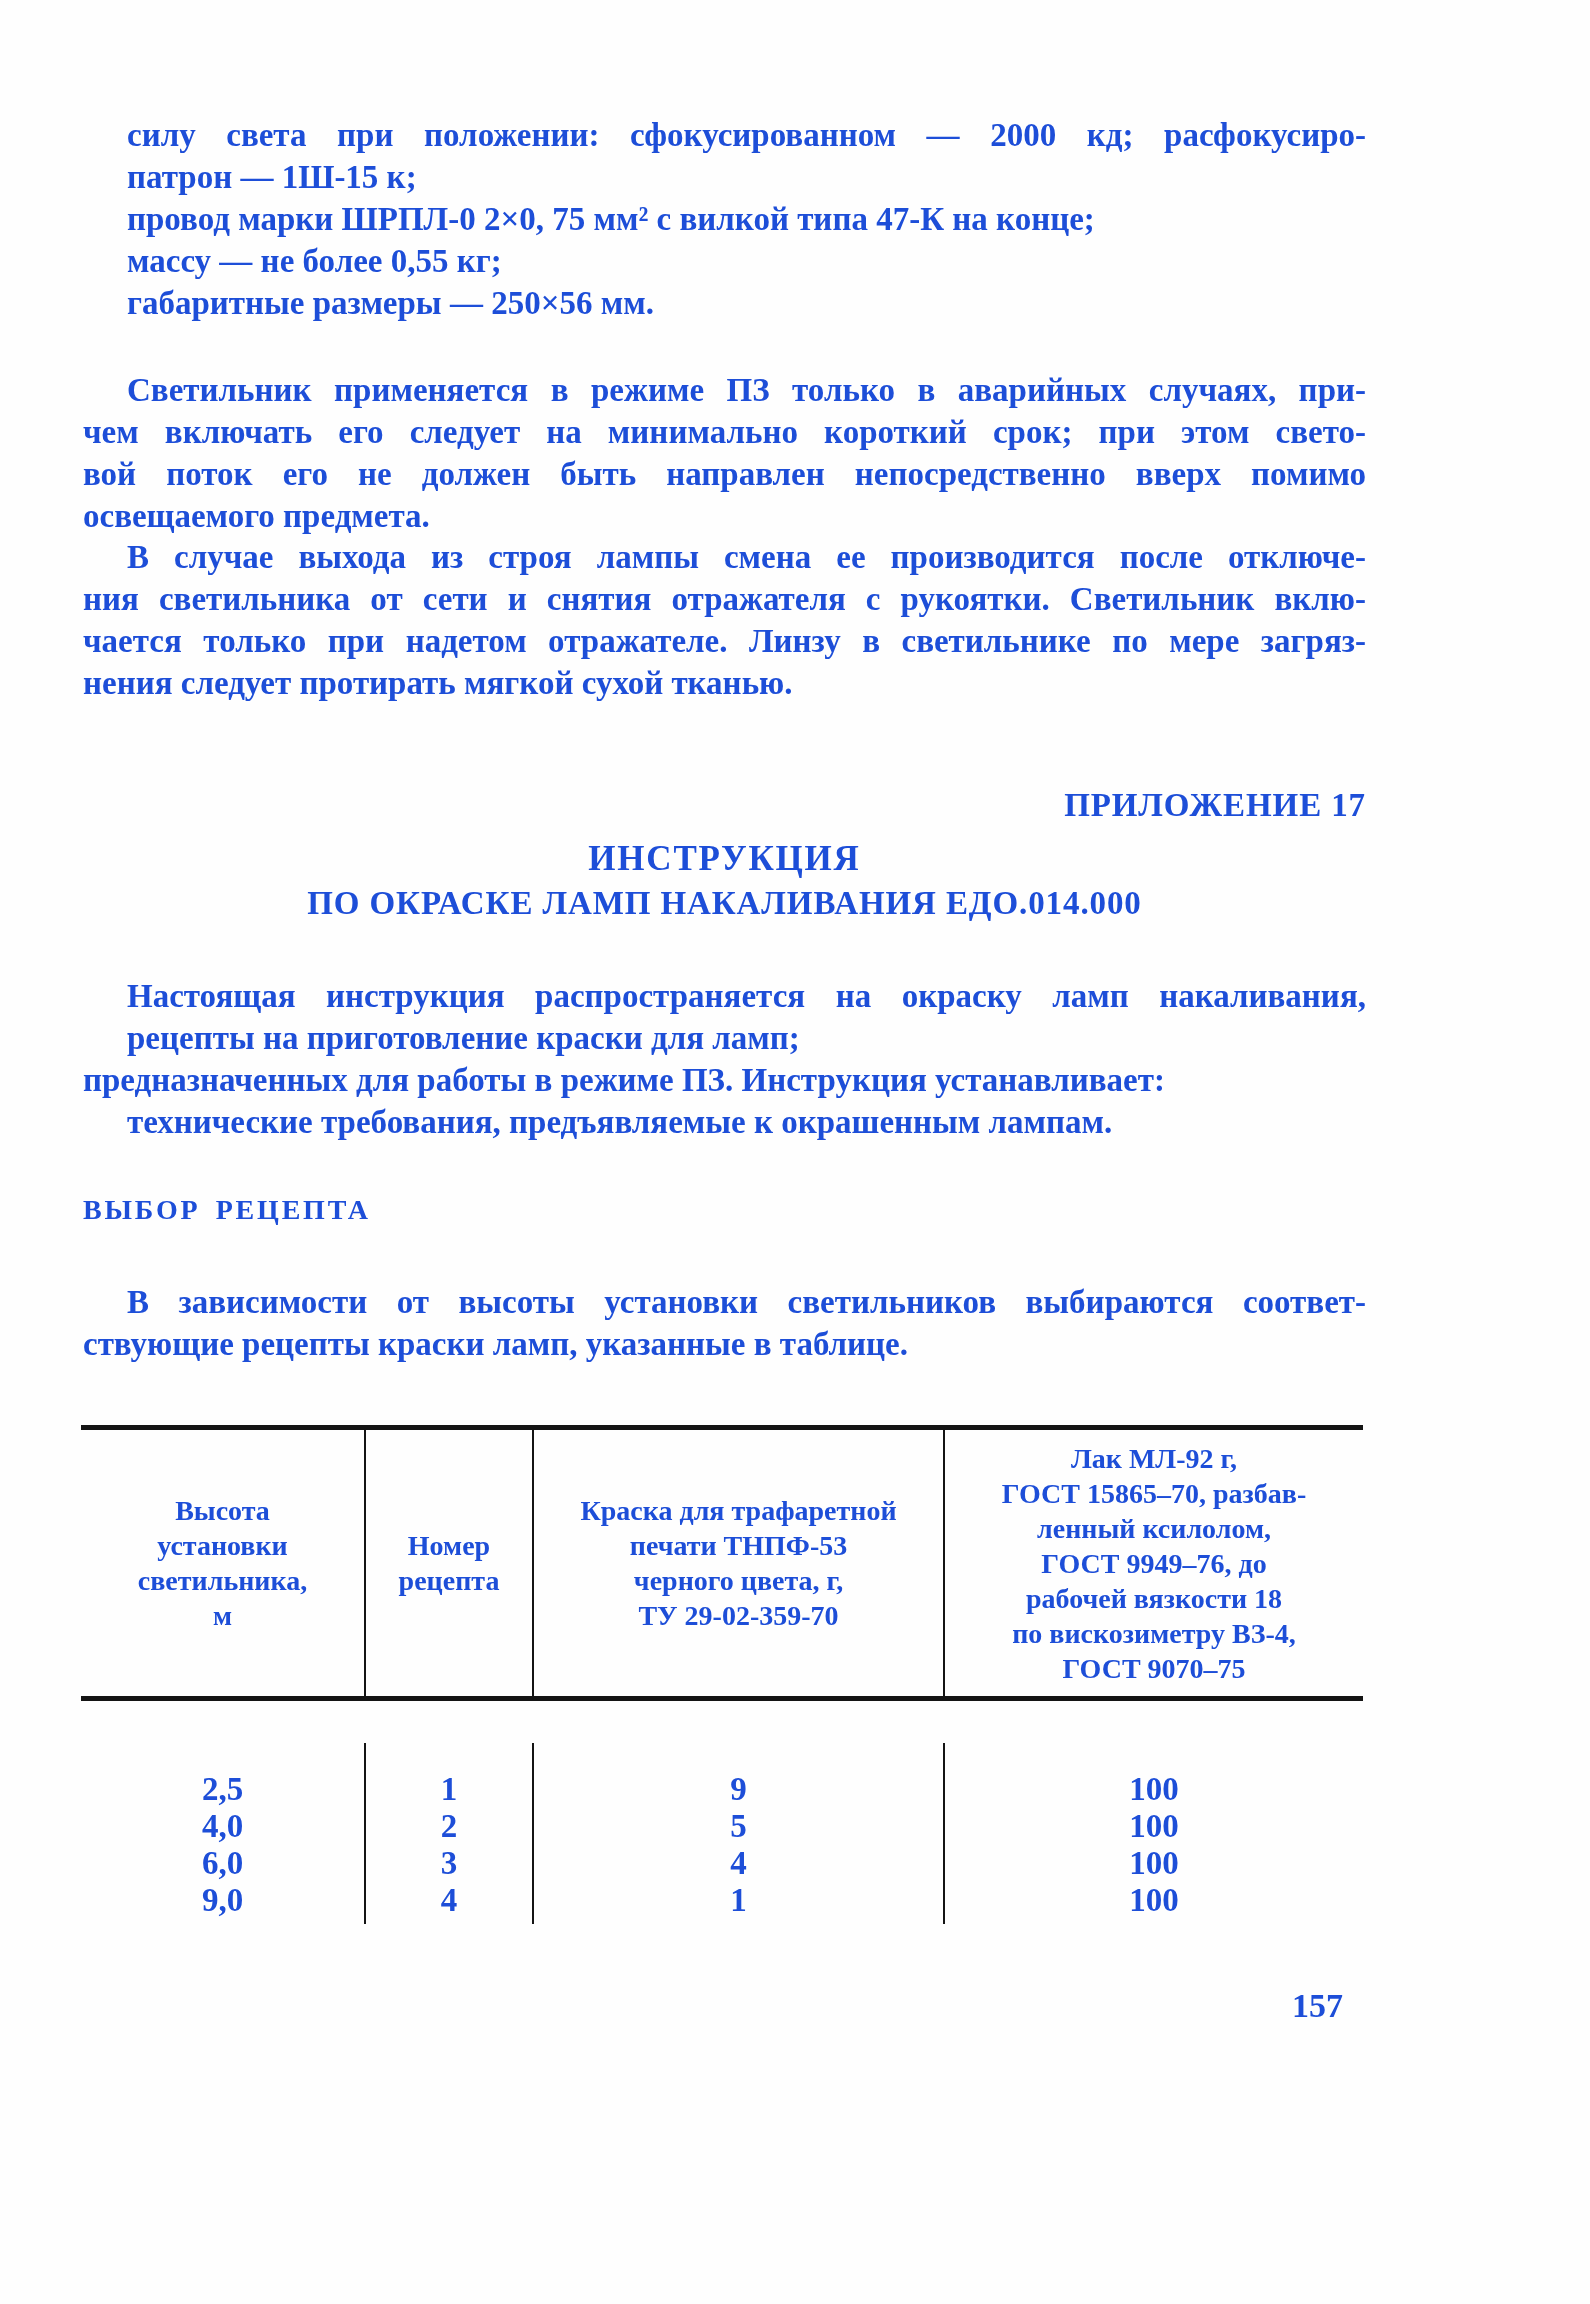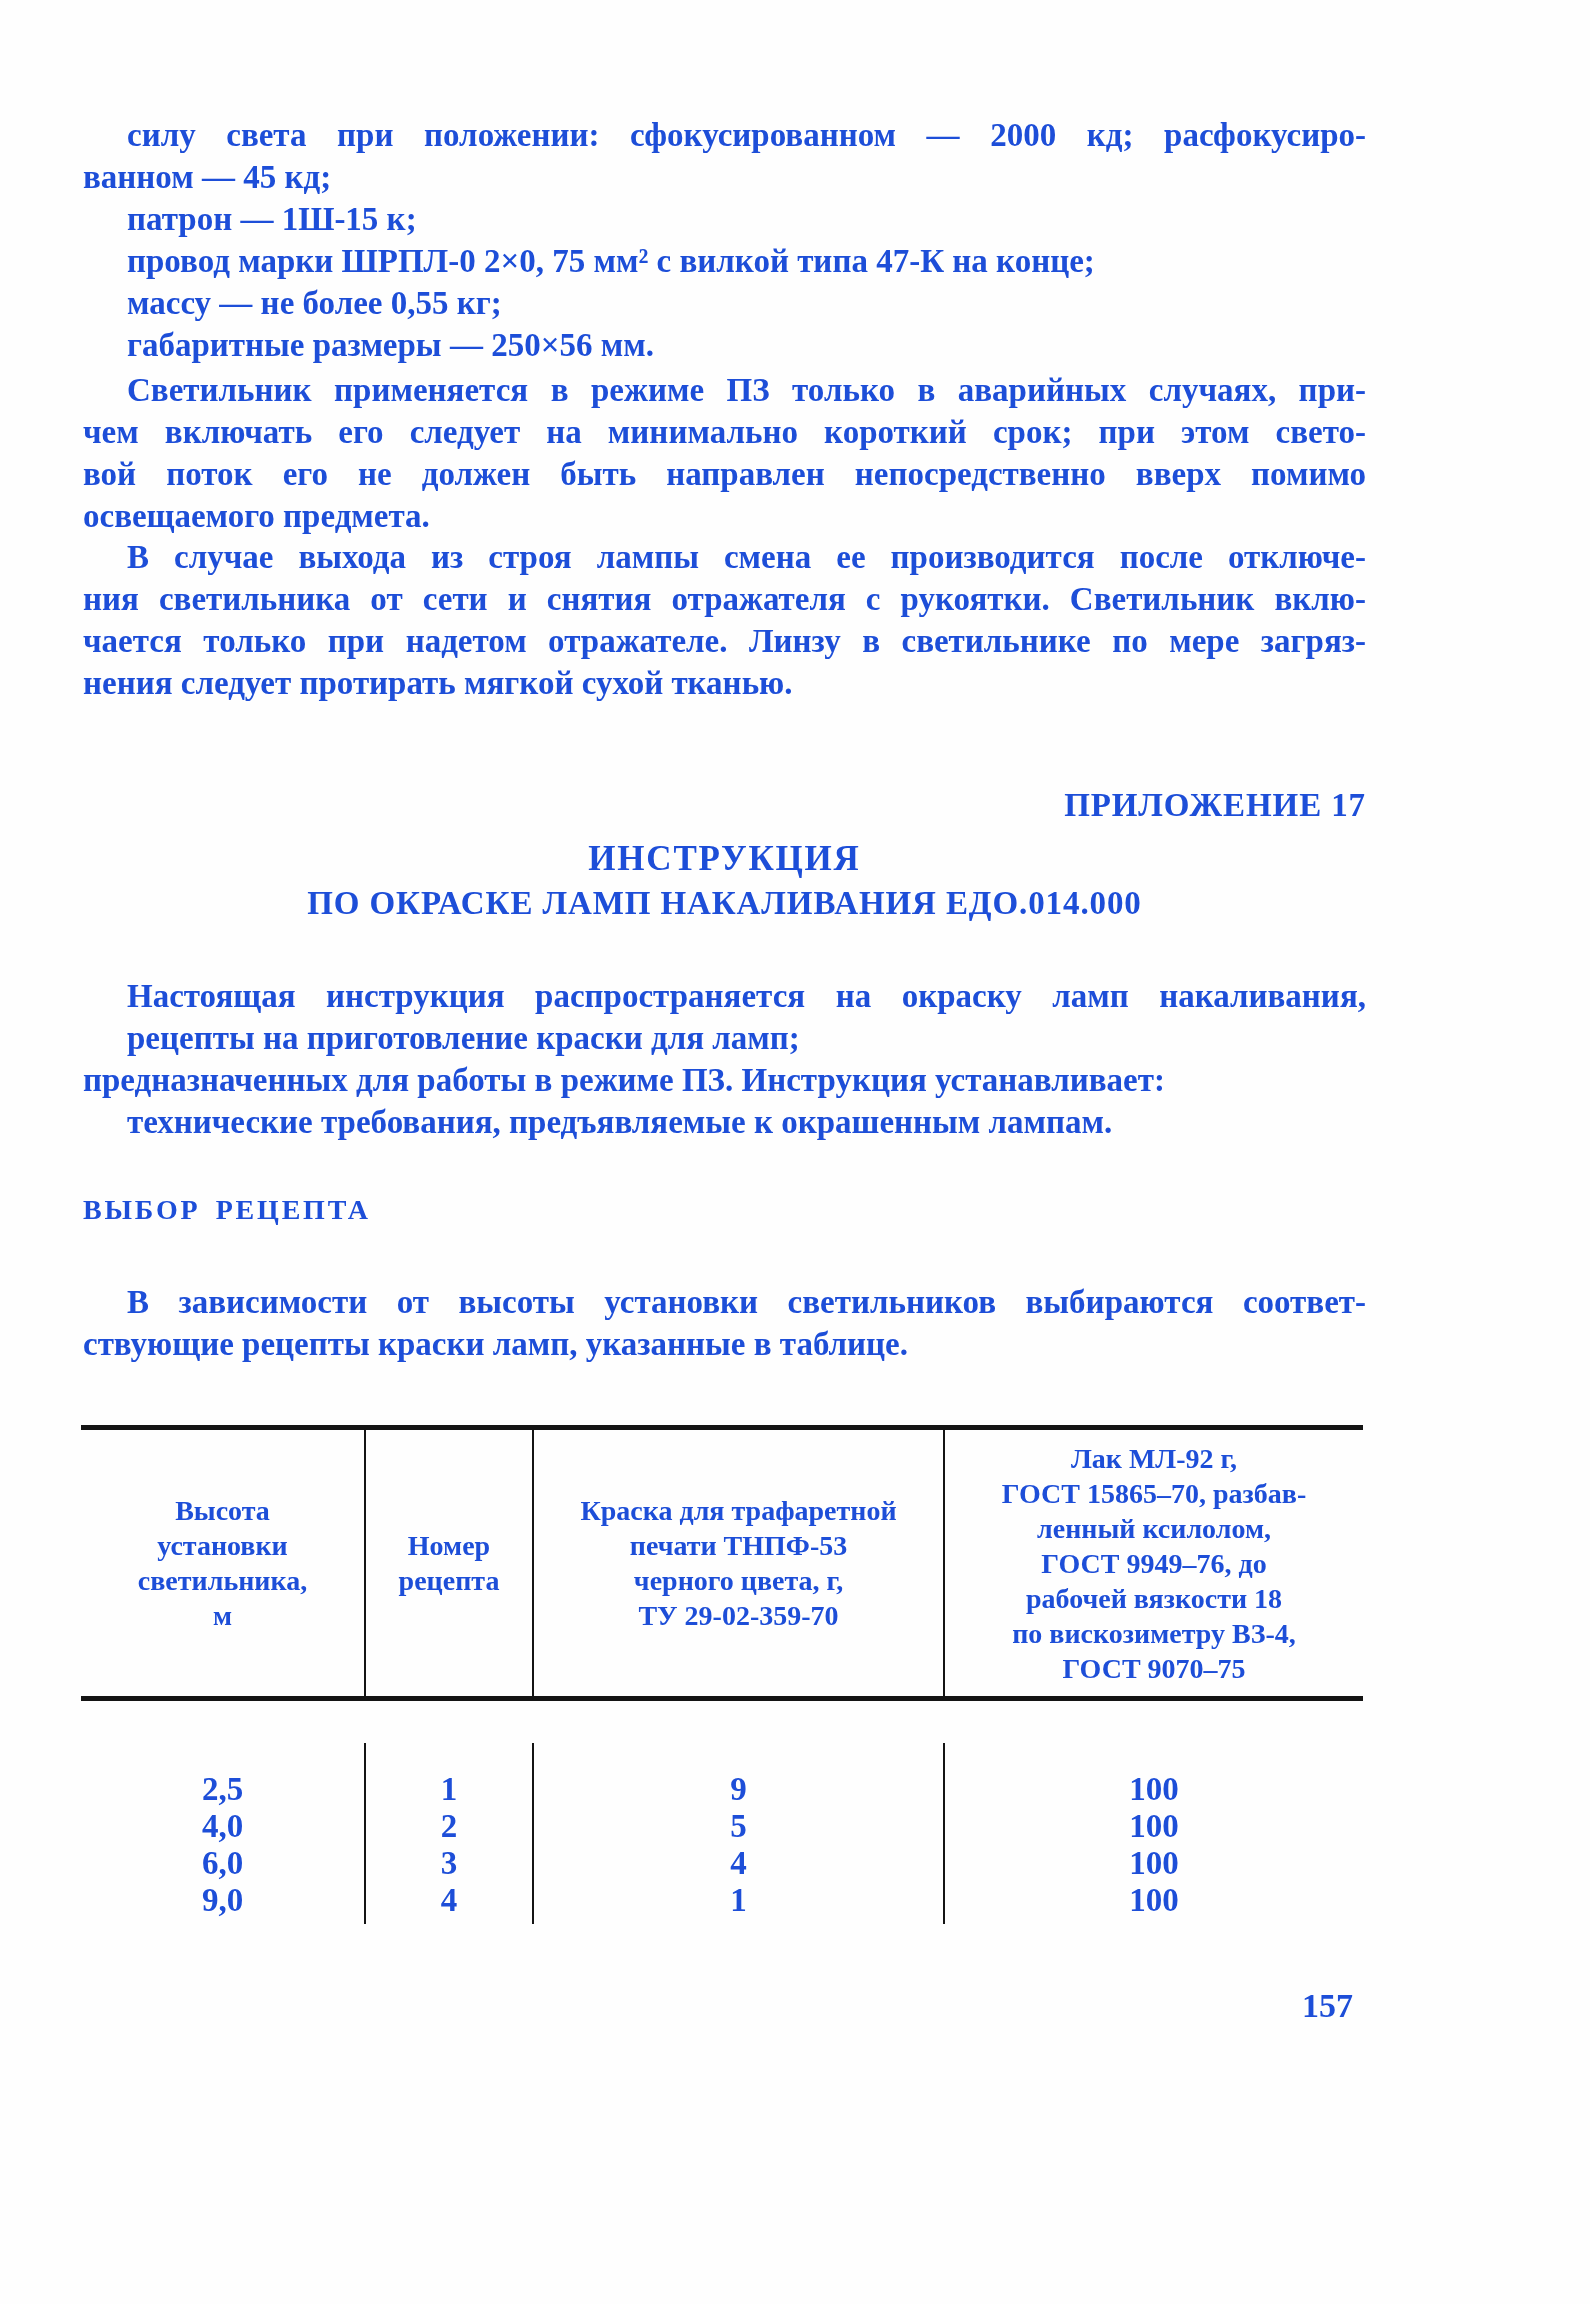--- a/index.html
+++ b/index.html
@@ -29,30 +29,29 @@
   .gtable{position:absolute;left:81px;top:1425px;width:1282px;
     border-top:5.5px solid #141414;}
   .thead{display:grid;grid-template-columns:283px 168px 411px 420px;
     height:266px;border-bottom:5.5px solid #141414;}
   .thead .hc{display:flex;flex-direction:column;justify-content:center;
     text-align:center;font-size:28px;line-height:35px;}
   .tbody{display:grid;grid-template-columns:283px 168px 411px 420px;height:181px;margin-top:42px;}
   .vline{border-left:2.8px solid #141414;}
   .tbody .col{padding-top:28px;text-align:center;}
   .cellval{height:37px;font-size:33px;line-height:37px;}
-  .pagenum{position:absolute;top:1987px;right:237px;font-size:34px;font-family:Liberation Serif, serif;}
+  .pagenum{position:absolute;top:1987px;right:247px;font-size:34px;font-family:Liberation Serif, serif;}
 </style>
 </head>
 <body>
 
 <div id="page">
 
   <div class="block" style="top:114px">
     <div class="line ind j">силу света при положении: сфокусированном — 2000 кд; расфокусиро-</div>
-    <div class="line">ванном — 45 кд;</div>
     <div class="line ind">патрон — 1Ш-15 к;</div>
     <div class="line ind">провод марки ШРПЛ-0 2×0, 75 мм² с вилкой типа 47-К на конце;</div>
     <div class="line ind">массу — не более 0,55 кг;</div>
     <div class="line ind">габаритные размеры — 250×56 мм.</div>
   </div>
 
   <div class="block" style="top:369px">
     <div class="line ind j">Светильник применяется в режиме ПЗ только в аварийных случаях, при-</div>
     <div class="line j">чем включать его следует на минимально короткий срок; при этом свето-</div>
     <div class="line j">вой поток его не должен быть направлен непосредственно вверх помимо</div>

